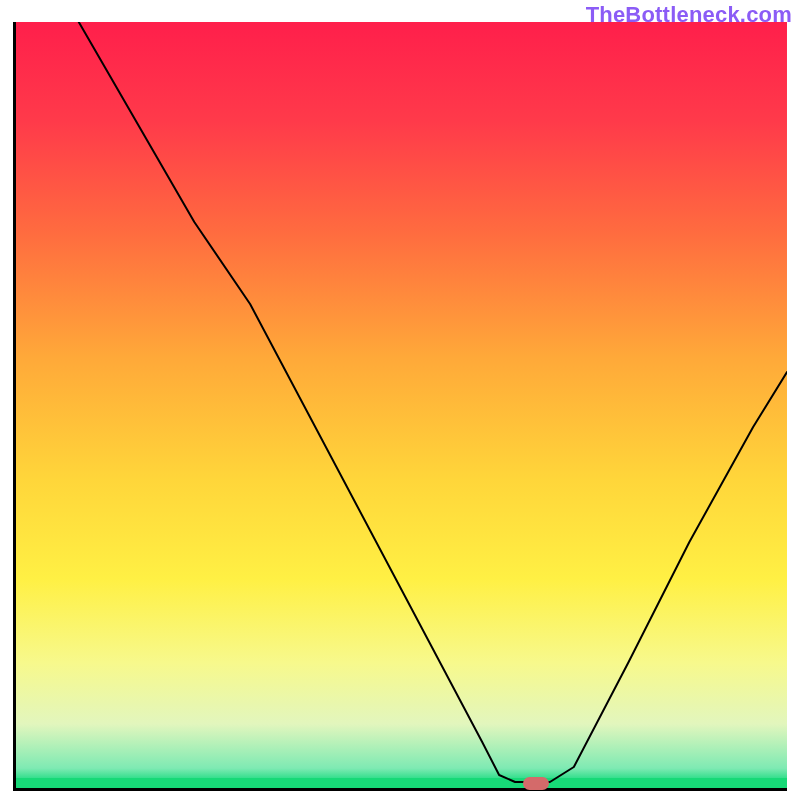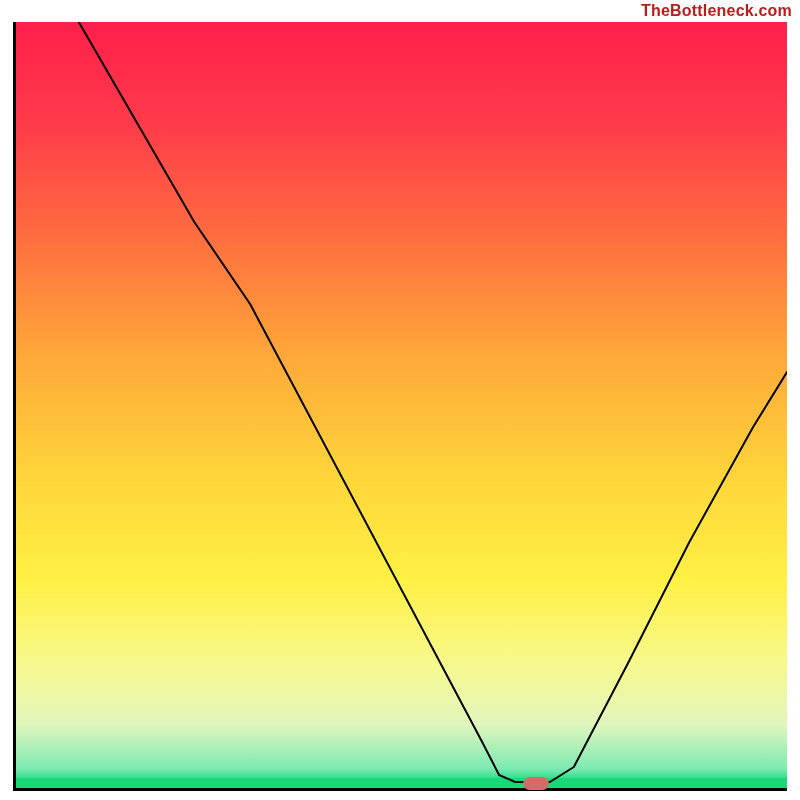--- a/index.html
+++ b/index.html
@@ -13,23 +13,23 @@
   .chart-container {
     position: relative;
     width: 800px;
     height: 800px;
   }
   .watermark {
     position: absolute;
     top: 2px;
     right: 8px;
     font-family: Arial, Helvetica, sans-serif;
-    font-size: 16px;
+    font-size: 22px;
     font-weight: bold;
-    color: #b91c1c;
+    color: #8b5cf6;
     letter-spacing: 0.2px;
   }
   .plot-area {
     position: absolute;
     left: 13px;
     top: 22px;
     width: 774px;
     height: 769px;
     border-left: 3px solid #000;
     border-bottom: 3px solid #000;

